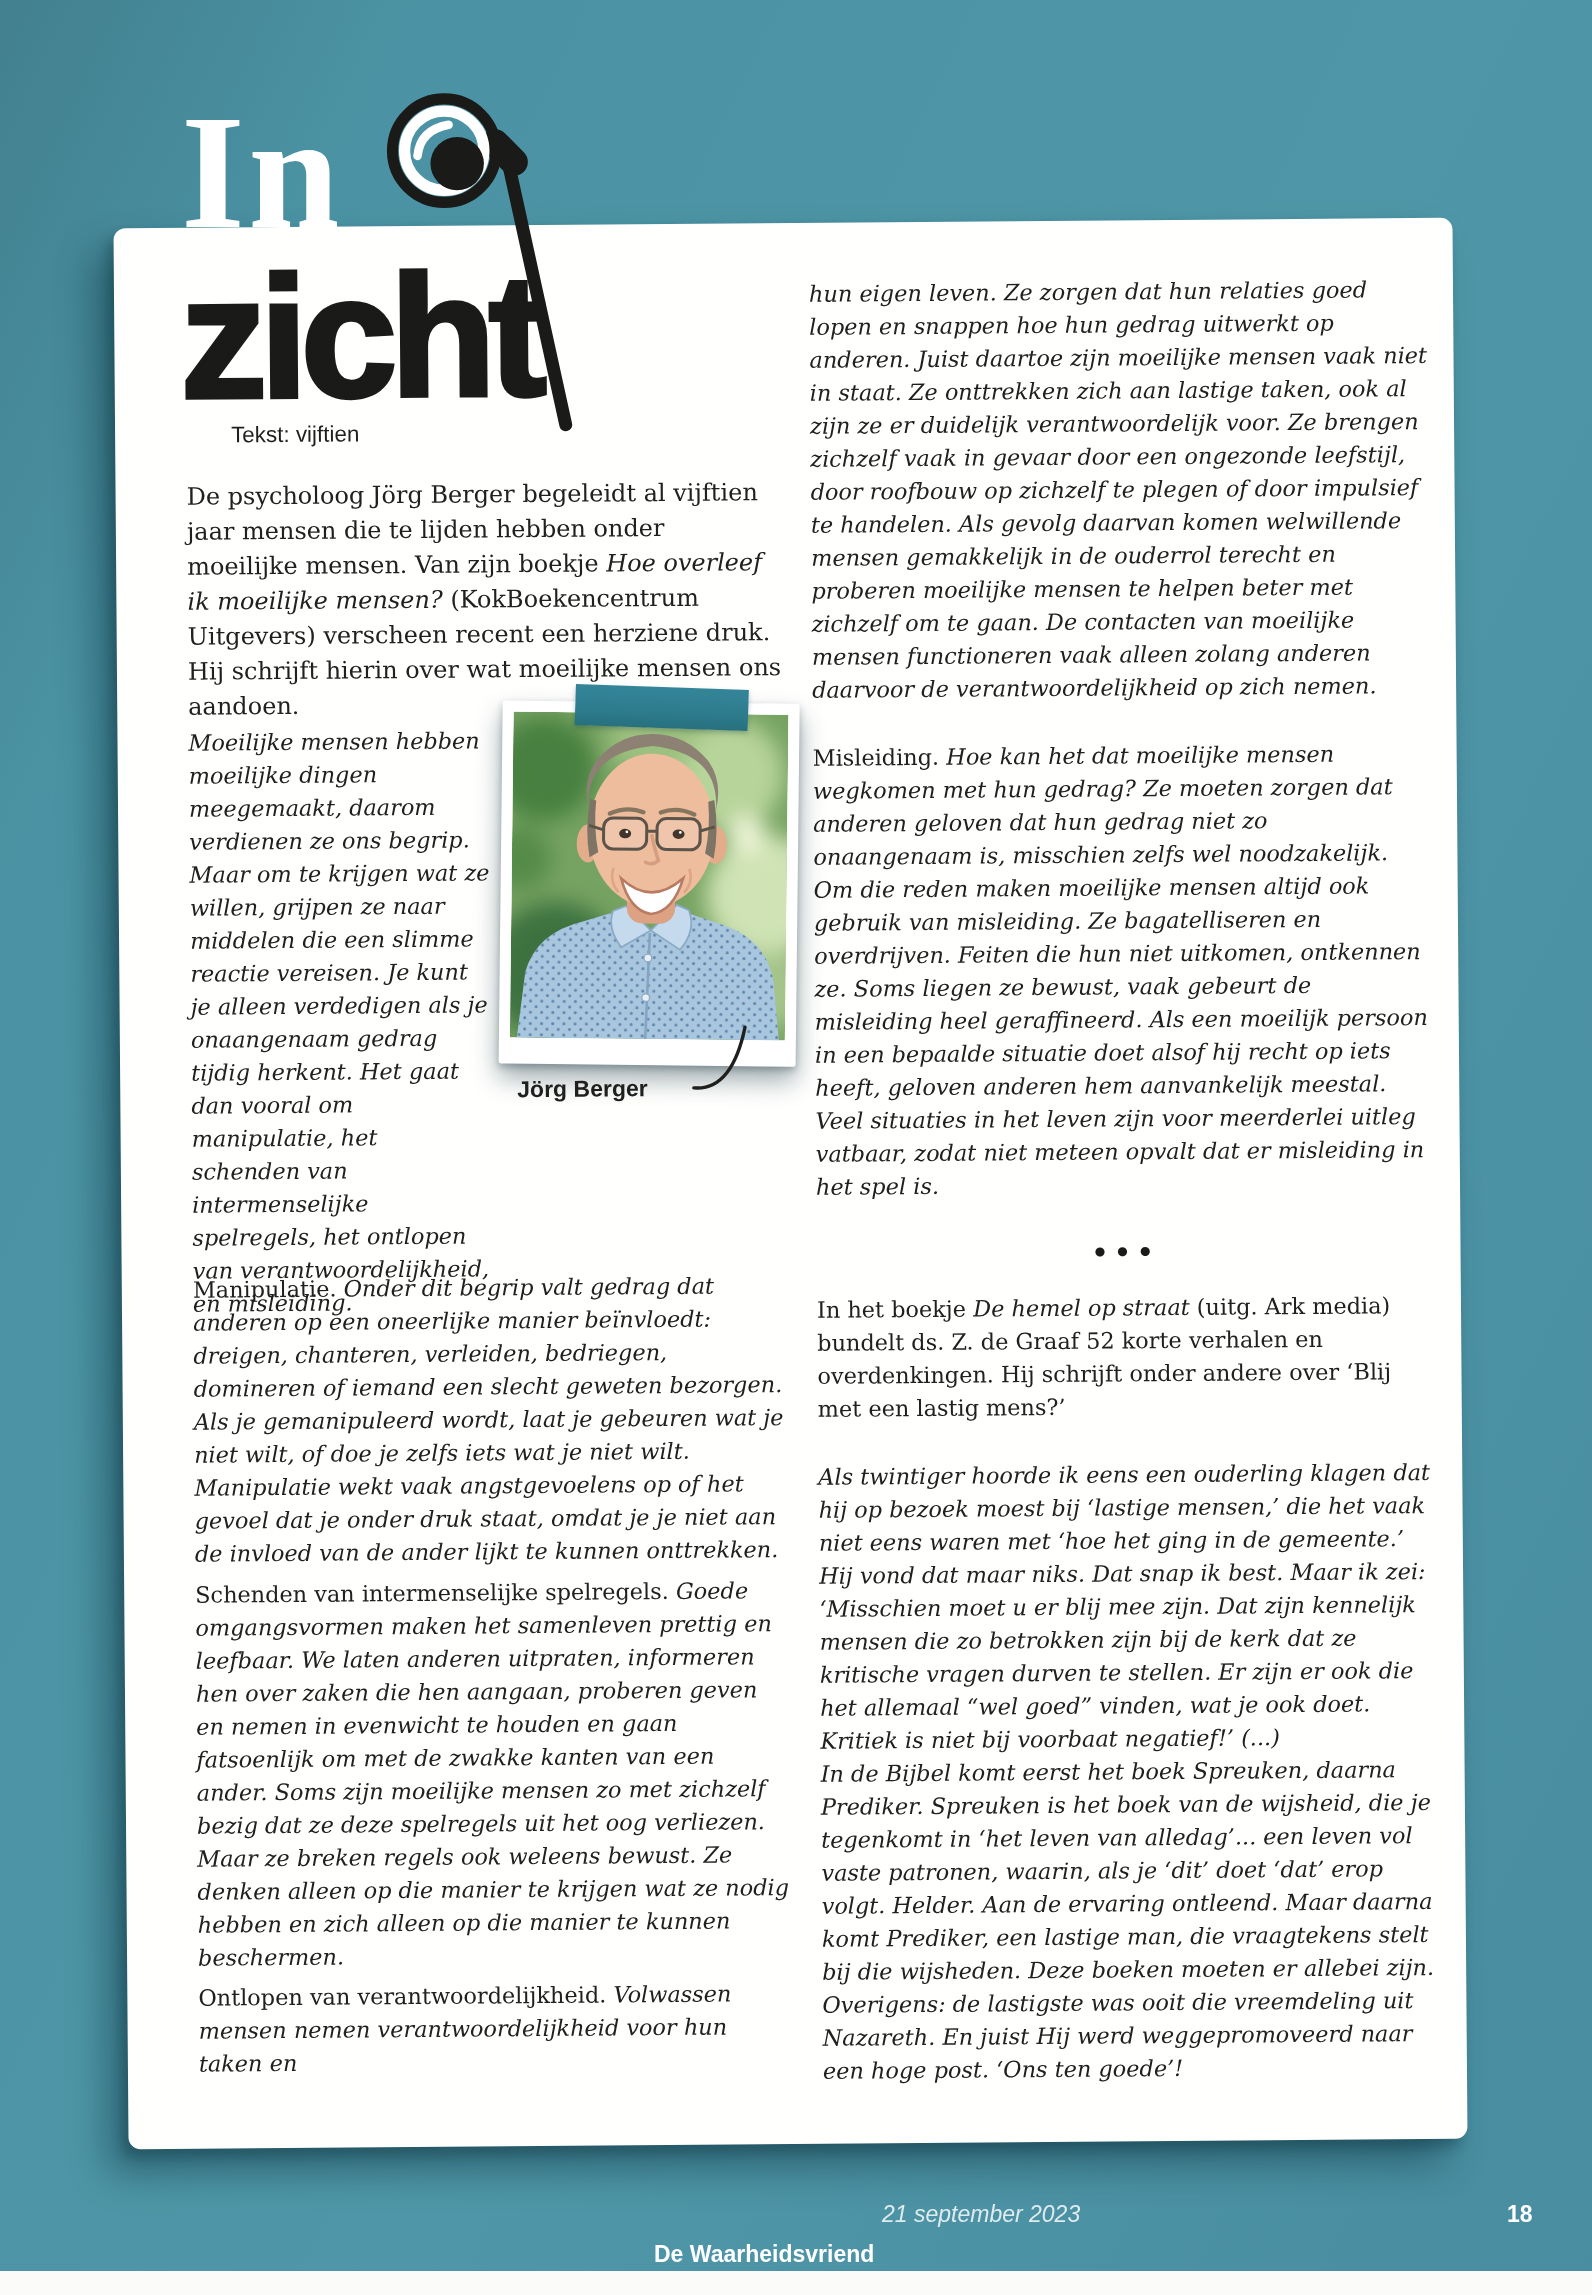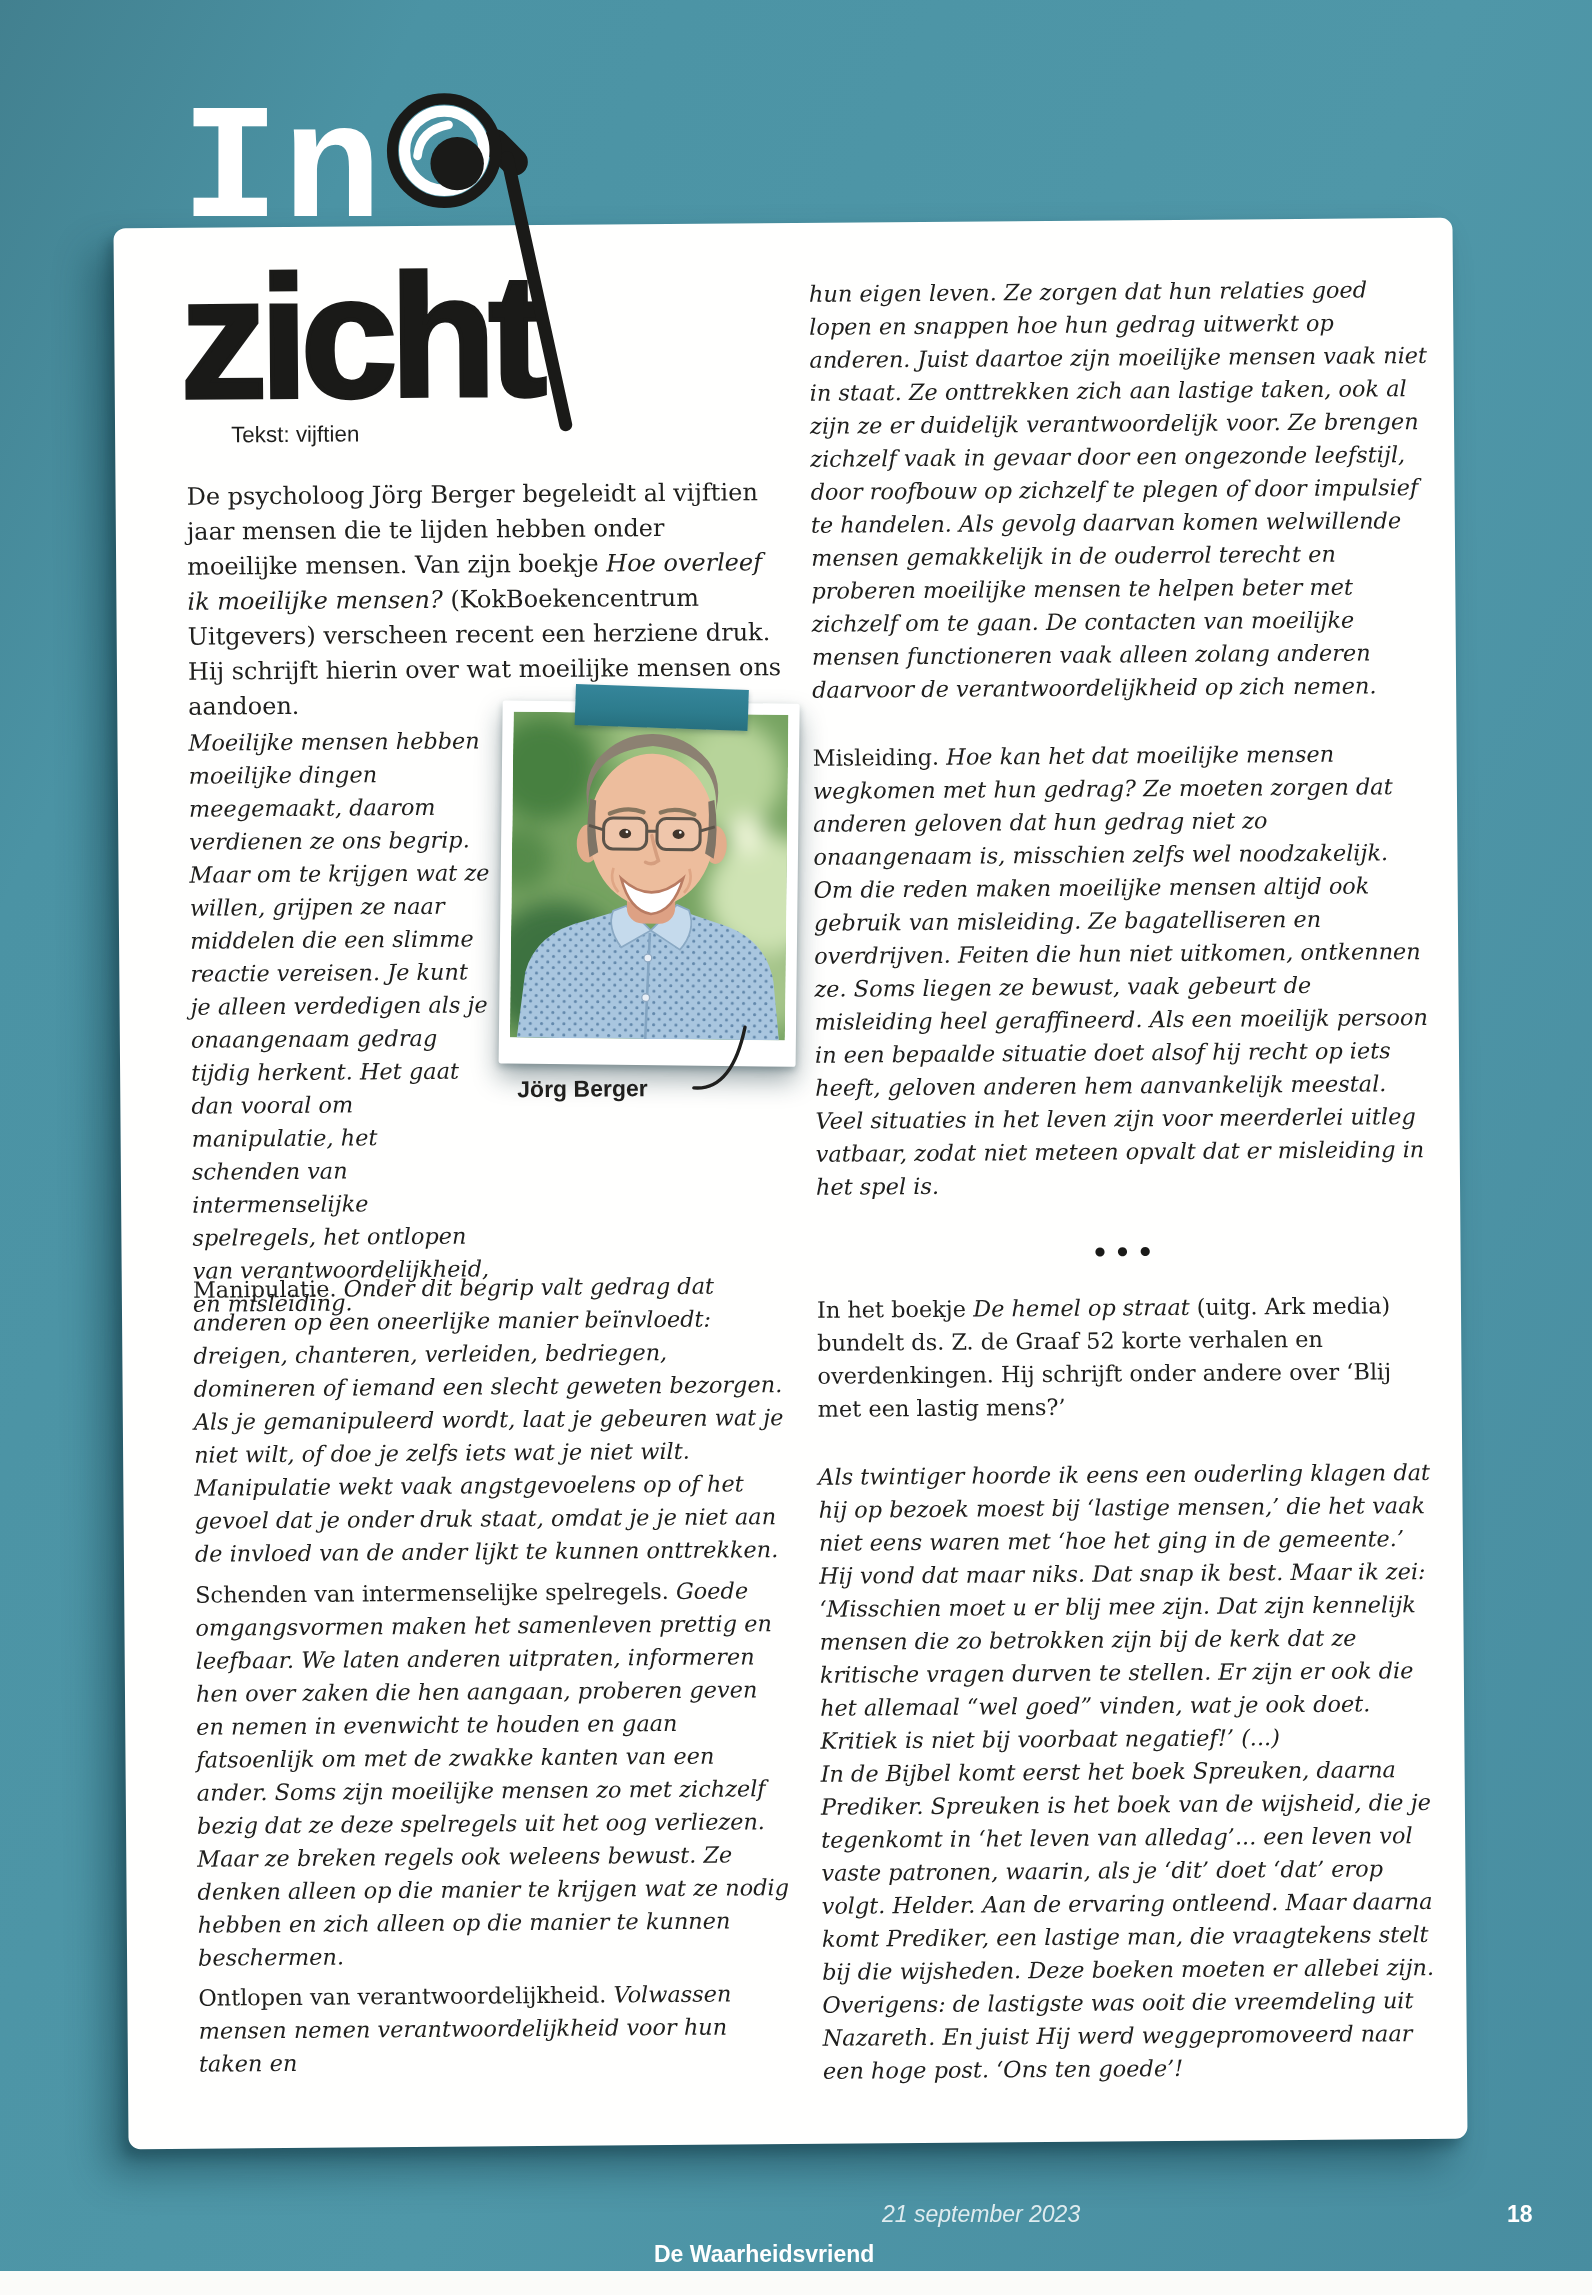--- a/index.html
+++ b/index.html
@@ -13,21 +13,21 @@
   
   .card{
     position:absolute;left:121px;top:223px;width:1339px;height:1921px;
     background:#fffffe;border-radius:12px;
     transform:rotate(-0.45deg);
     box-shadow:-21px 24px 38px rgba(12,48,60,.45),-6px 8.6px 12px rgba(12,48,60,.32);
   }
   
   .logo-in{
     position:absolute;left:181px;top:90px;font-size:164px;line-height:164px;
-    color:#ffffff;font-family:Liberation Mono, monospace;font-weight:bold;
+    color:#ffffff;font-family:Liberation Serif, serif;font-weight:bold;
     letter-spacing:3.5px;z-index:6;
   }
   .magnifier{position:absolute;left:369px;top:80px;width:216px;height:362px;z-index:7;}
   .zicht{
     position:absolute;left:66px;top:24px;font-size:173px;line-height:173px;
     font-family:"Liberation Sans","DejaVu Sans",sans-serif;font-weight:bold;
     letter-spacing:-7px;color:#1a1a18;-webkit-text-stroke:4.3px #1a1a18;
   }
   
   .byline{position:absolute;left:71px;top:195px;font-family:"Liberation Sans",sans-serif;

